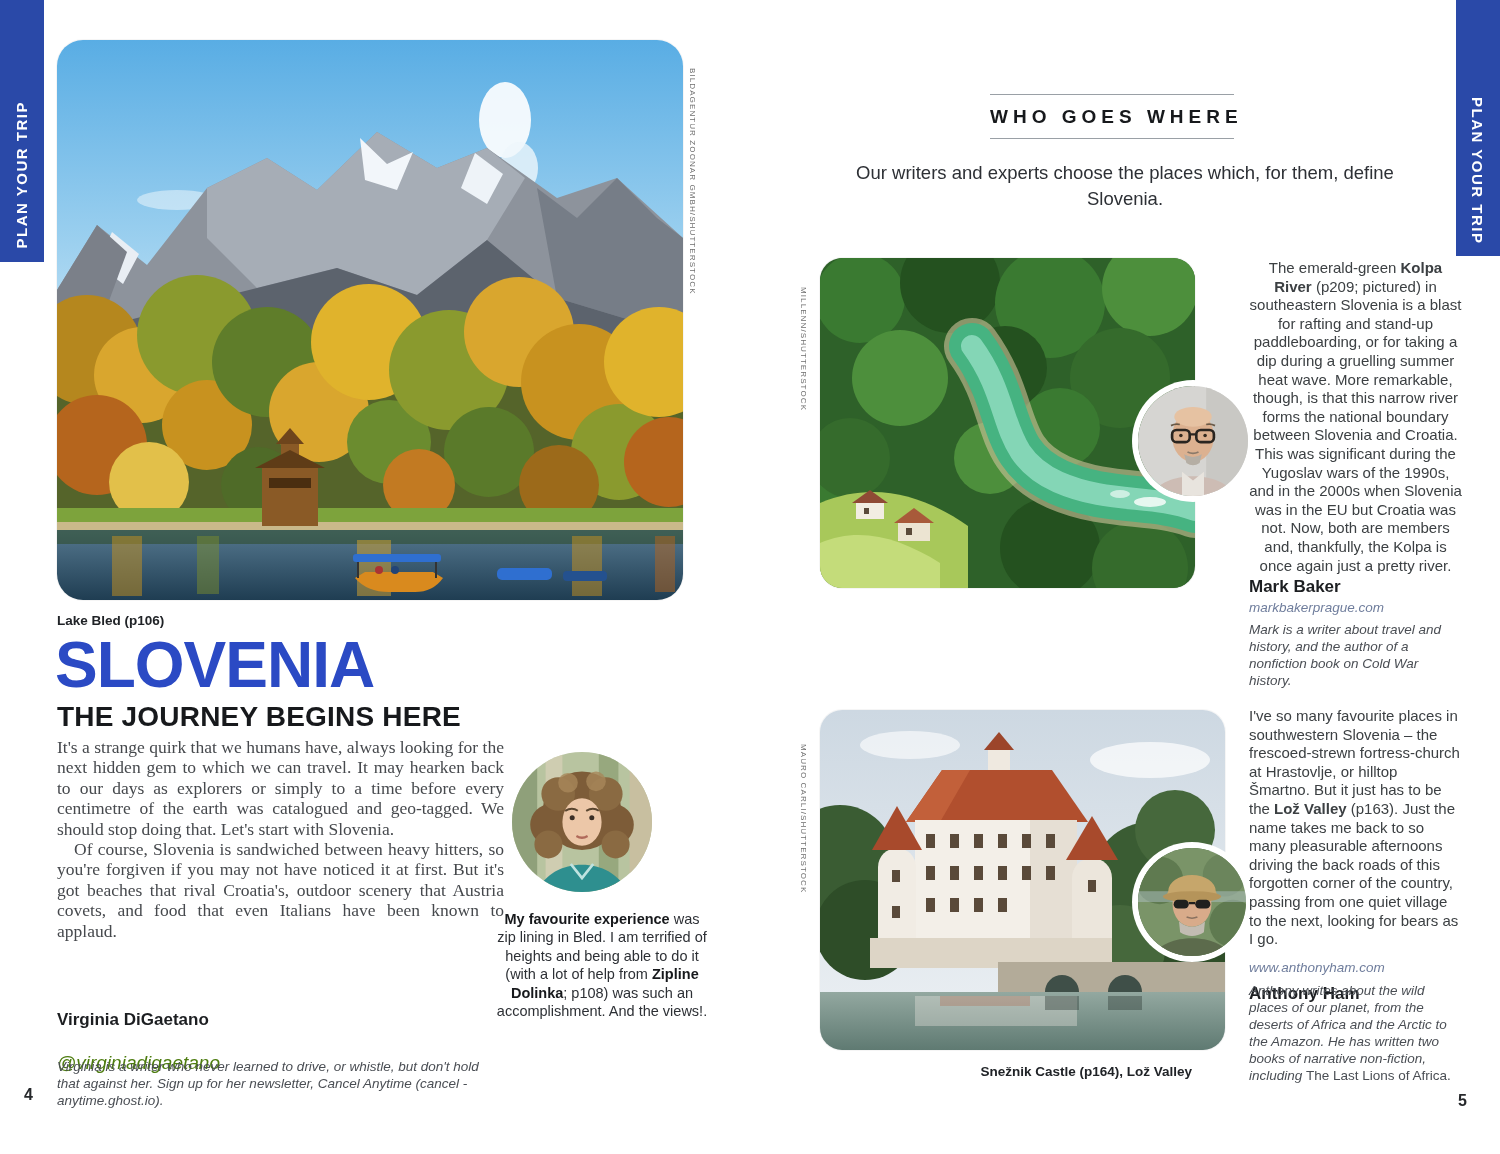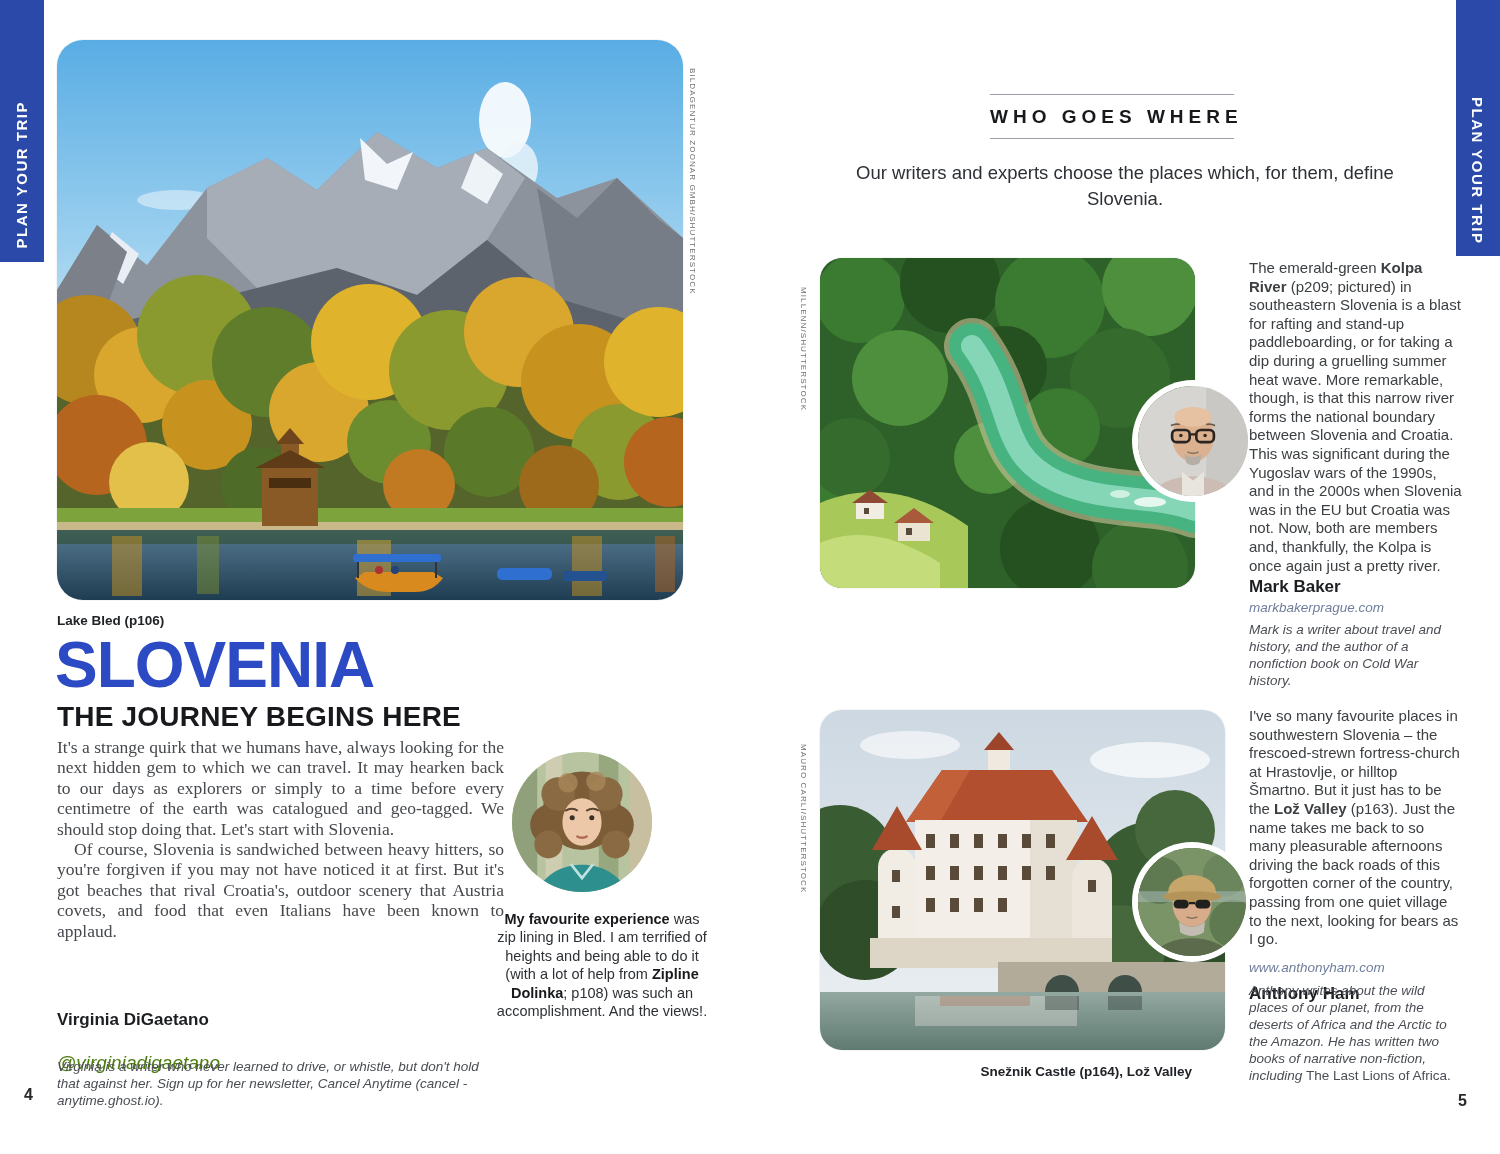--- a/index.html
+++ b/index.html
@@ -55,21 +55,21 @@
   .fav-block{left:496px;top:910px;width:212px;text-align:center;font-size:14.5px;line-height:18.4px;color:#2d3035;}
   .fav-block b{color:#17191c;}
 
   
   .who-header{left:990px;top:94px;width:244px;}
   .who-header .rule{height:1px;background:#9aa0a6;margin:0;}
   .who-header .who-title{font-size:19px;font-weight:bold;letter-spacing:5px;color:#17191c;padding:11px 0 10px 0;white-space:nowrap;}
   .who-intro{left:845px;top:160px;width:560px;text-align:center;font-size:18.5px;line-height:26px;color:#2d3035;}
 
   .colA{width:213px;font-size:15px;line-height:18.6px;color:#3c4043;}
-  .col1{left:1249px;top:259px;}
+  .col1{left:1249px;top:259px;text-align:center;}
   .col2{left:1249px;top:707px;}
   .writer-name{font-size:17px;font-weight:bold;color:#1c1e21;}
   .writer-url{font-size:13.5px;font-style:italic;color:#6f7d9c;}
   .writer-bio{width:213px;font-size:13.5px;line-height:17px;font-style:italic;color:#4a4e54;}
   .mark-name{left:1249px;top:577px;}
   .mark-url{left:1249px;top:600px;}
   .mark-bio{left:1249px;top:621px;}
   .anthony-name{left:1249px;top:984px;text-align:right;}
   .anthony-url{left:1249px;top:960px;}
   .anthony-bio{left:1249px;top:982px;}

